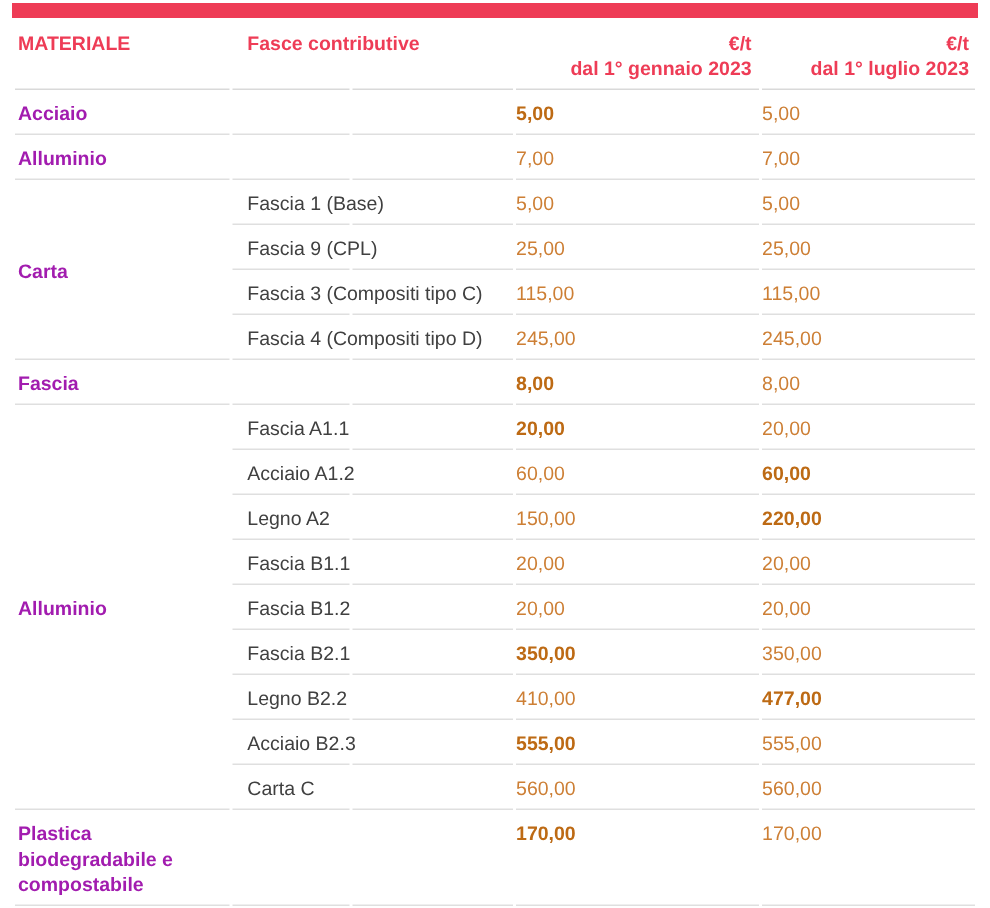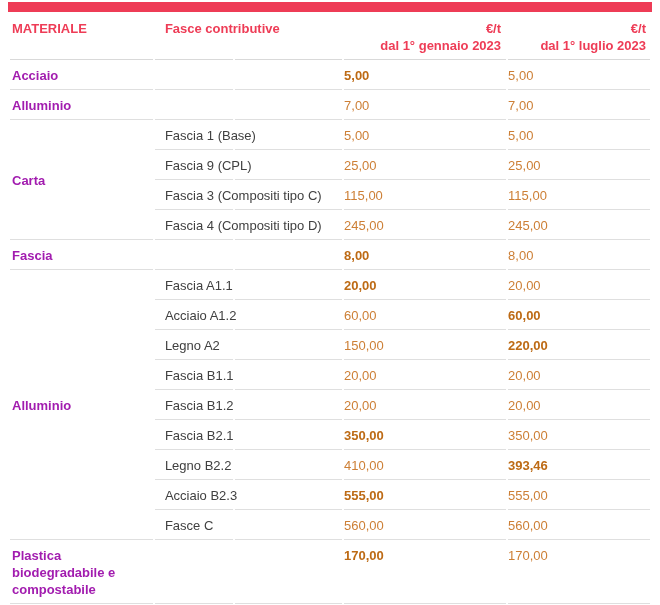--- a/index.html
+++ b/index.html
@@ -150,30 +150,30 @@
         <tr>
           <td class="fascia">Fascia B2.1</td>
           <td></td>
           <td class="val num-bold">350,00</td>
           <td class="val val-jul num-reg">350,00</td>
         </tr>
         <tr>
           <td class="fascia">Legno B2.2</td>
           <td></td>
           <td class="val num-reg">410,00</td>
-          <td class="val val-jul num-bold">393,46</td>
+          <td class="val val-jul num-bold">477,00</td>
         </tr>
         <tr>
           <td class="fascia">Acciaio B2.3</td>
           <td></td>
           <td class="val num-bold">555,00</td>
           <td class="val val-jul num-reg">555,00</td>
         </tr>
         <tr>
-          <td class="fascia">Fasce C</td>
+          <td class="fascia">Carta C</td>
           <td></td>
           <td class="val num-reg">560,00</td>
           <td class="val val-jul num-reg">560,00</td>
         </tr>
         <tr>
           <td class="mat" rowspan="1">Plastica biodegradabile e compostabile</td>
           <td class="fascia"></td>
           <td></td>
           <td class="val num-bold">170,00</td>
           <td class="val val-jul num-reg">170,00</td>

